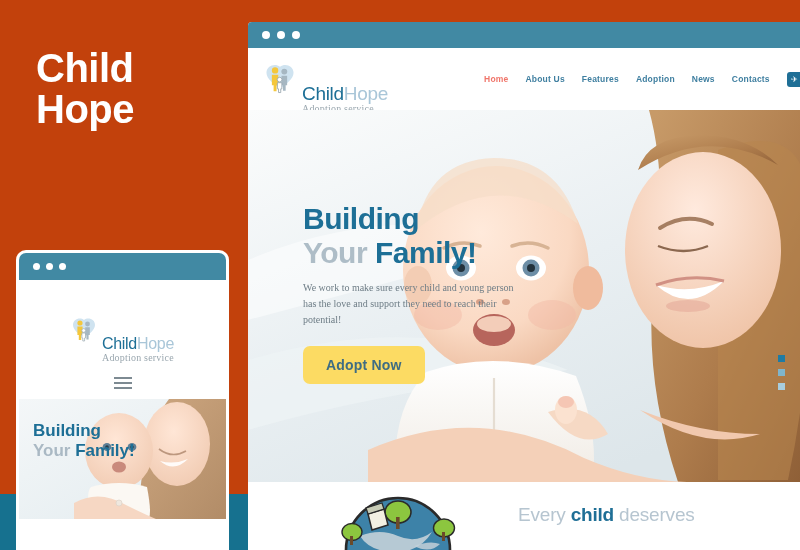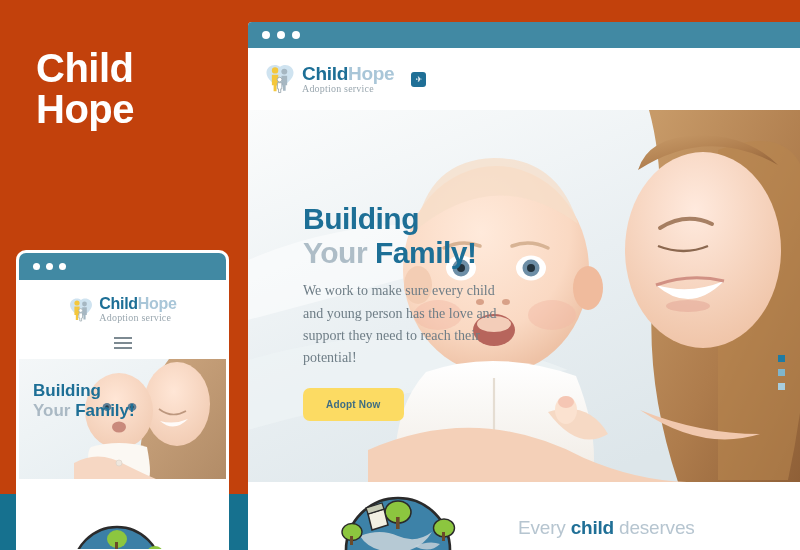--- a/index.html
+++ b/index.html
@@ -67,21 +67,21 @@
     display: flex; align-items: center; padding-left: 14px; gap: 7px;
   }
   .desk-dot { width: 8px; height: 8px; border-radius: 50%; background: #ffffff; }
 
   .desk-header {
     height: 62px; background: #ffffff;
     display: flex; align-items: center; padding: 0 0 0 16px;
   }
   .brand { display: flex; align-items: center; gap: 6px; }
   .brand-text { line-height: 1; }
-  .brand-name { font-size: 19px; font-weight: bold; letter-spacing: -0.3px; }
+  .brand-name { font-size: 19px; font-weight: normal; letter-spacing: -0.3px; margin-top: 40px; }
   .brand-name .c1 { color: #1d6f96; }
   .brand-name .c2 { color: #a9c6d8; }
   .brand-tag {
     font-family: "Liberation Serif", serif;
     font-size: 10px; color: #9aa7af; margin-top: 1px; letter-spacing: 0.2px;
   }
 
   .nav { display: flex; align-items: center; gap: 17px; margin-left: 96px; }
   .nav a {
     font-size: 8.5px; font-weight: bold; color: #3f7fa0;
@@ -98,39 +98,39 @@
 
   
   .hero { position: relative; height: 372px; overflow: hidden; background: #eef3f5; }
   .hero-photo { position: absolute; inset: 0; }
   .hero-copy { position: absolute; left: 55px; top: 92px; z-index: 6; width: 235px; }
   .h1 { font-size: 30px; font-weight: bold; color: #1d6f96; line-height: 1.12; letter-spacing: -0.5px; }
   .h2 { font-size: 30px; font-weight: bold; color: #aebdc7; line-height: 1.12; letter-spacing: -0.5px; }
   .h2 b { color: #1d6f96; }
   .hero-p {
     font-family: "Liberation Serif", serif;
-    font-size: 14px; color: #6e7d86; line-height: 1.6; margin-top: 11px; width: 215px;
+    font-size: 10px; color: #6e7d86; line-height: 1.6; margin-top: 11px; width: 215px;
   }
   .btn-adopt {
     display: inline-block; margin-top: 18px;
     background: #fcdb63; color: #3f6d83;
-    font-size: 10px; font-weight: bold;
+    font-size: 14px; font-weight: bold;
     padding: 11px 23px; border-radius: 7px;
     border: none; cursor: pointer; letter-spacing: 0.2px;
   }
   .slider-dots {
     position: absolute; right: 23px; top: 245px; z-index: 7;
     display: flex; flex-direction: column; gap: 7px; align-items: center;
   }
   .sq { width: 7px; height: 7px; }
 
   
   .band { position: relative; height: 68px; background: #ffffff; }
   .band-txt {
-    position: absolute; left: 270px; top: 35px;
+    position: absolute; left: 270px; top: 22px;
     font-size: 19px; color: #b6c5d0; letter-spacing: -0.2px;
   }
   .band-txt b { color: #1f6f96; }
   .band-globe { position: absolute; left: 70px; top: 4px; }
 </style>
 </head>
 <body>
 
 <div class="stage">
 
@@ -243,20 +243,28 @@
           <path d="M10.9 15 L14.5 15 L14.5 20 L13.6 20 L13.6 23 L11.8 23 L11.8 20 L10.9 20 Z" fill="#ffffff" stroke="#9aa7af" stroke-width="0.7"></path>
         </svg>
         <div class="brand-text">
           <div class="brand-name">
             <span class="c1">Child</span><span class="c2">Hope</span>
           </div>
           <div class="brand-tag">Adoption service</div>
         </div>
       </div>
 
+      <nav class="nav">
+        <a href="#" class="active">Home</a>
+        <a href="#">About Us</a>
+        <a href="#">Features</a>
+        <a href="#">Adoption</a>
+        <a href="#">News</a>
+        <a href="#">Contacts</a>
+      </nav>
 
       <div class="socials">
         <span class="soc" style="background:#1f6f96">✈</span>
 
       </div>
     </div>
 
     <div class="hero">
       <svg class="hero-photo" width="560" height="372" viewBox="0 0 560 372" preserveAspectRatio="none">
         <defs>

